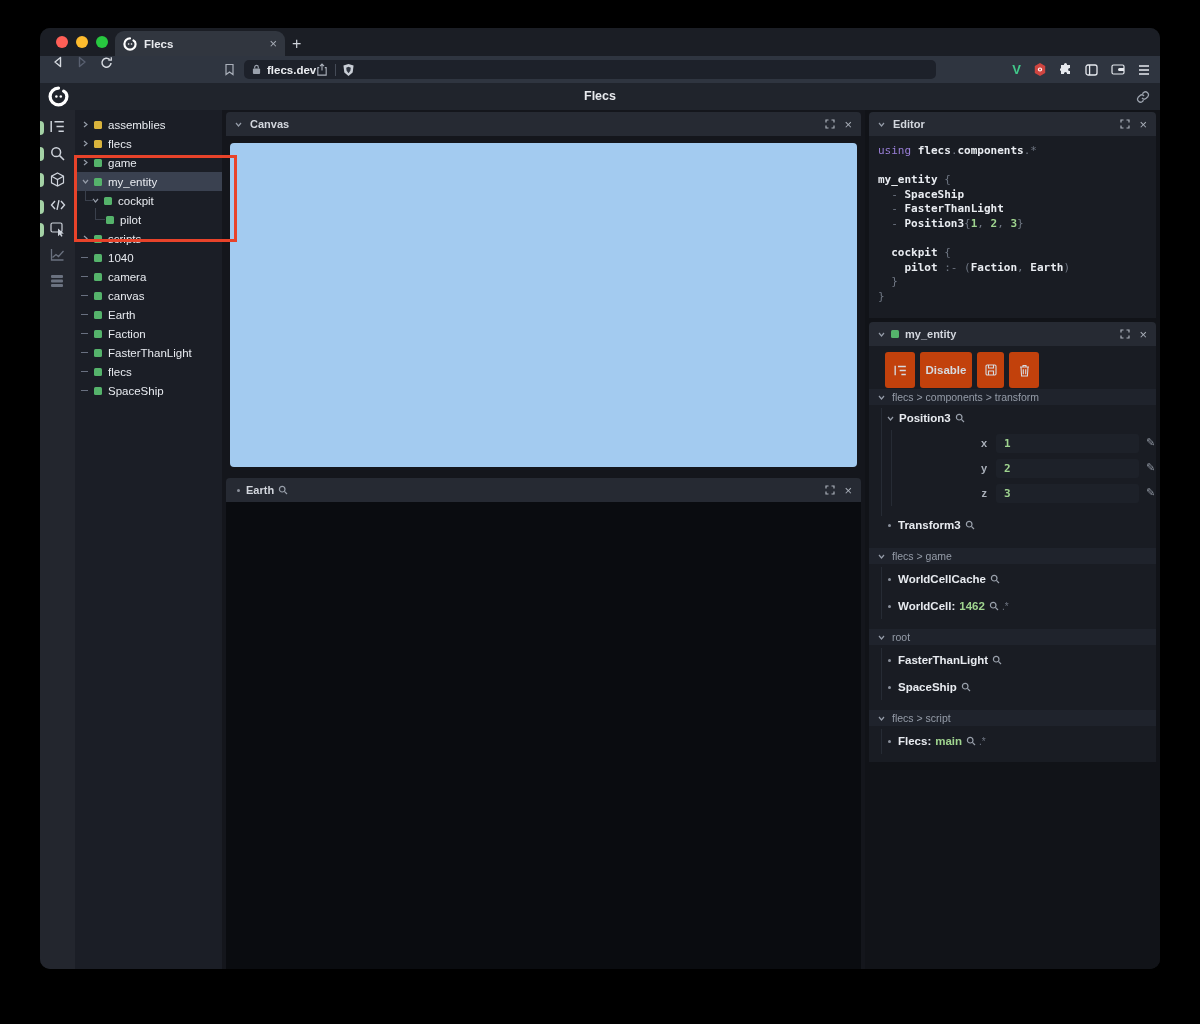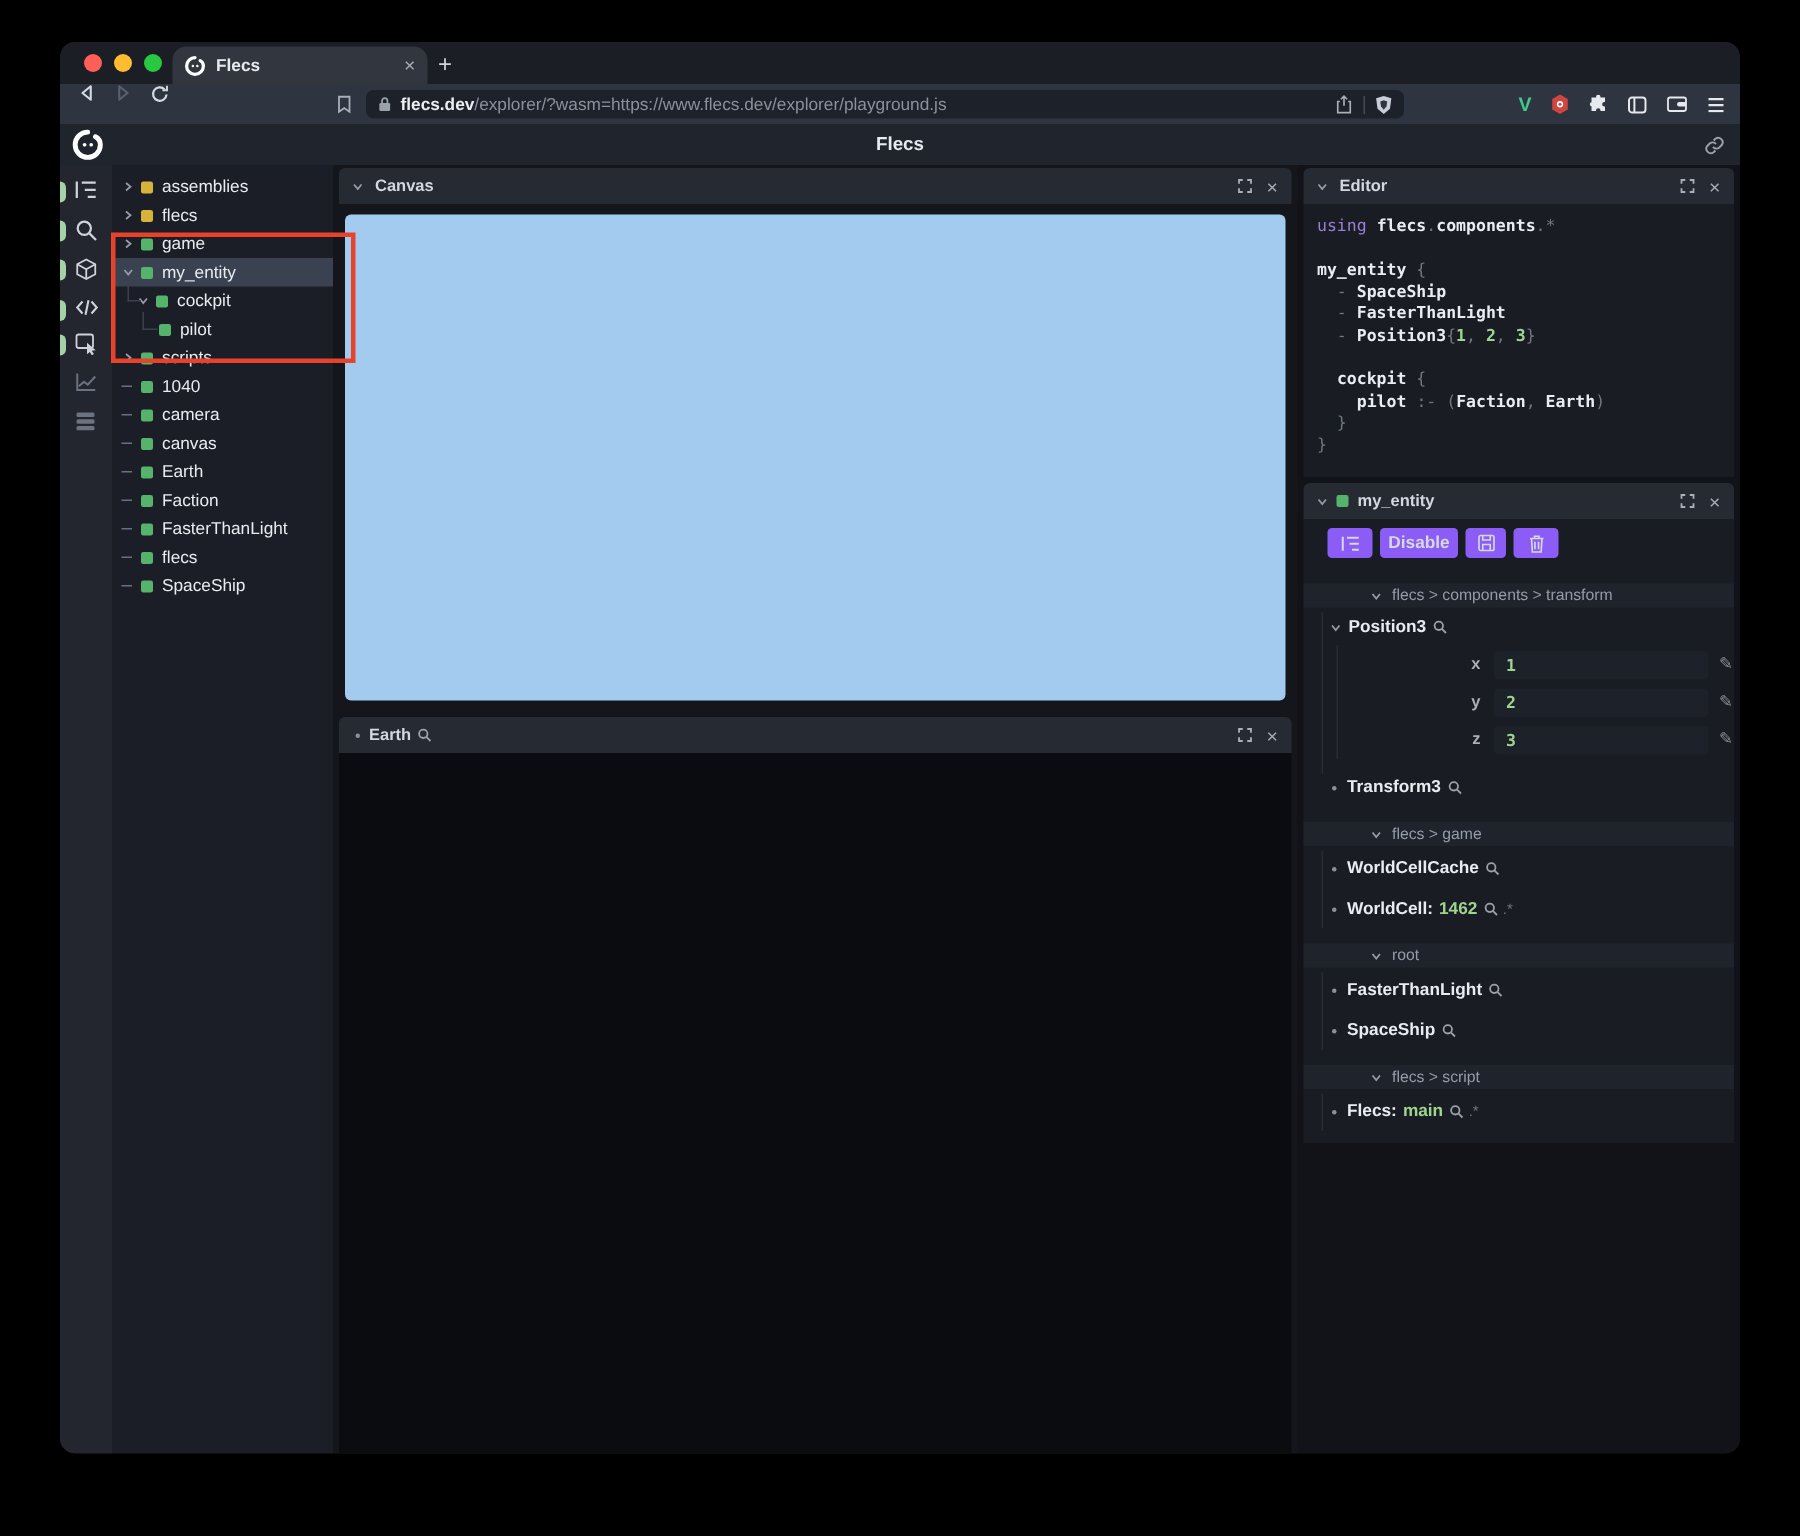--- a/index.html
+++ b/index.html
@@ -61,24 +61,24 @@
   #canvasblue{position:absolute;left:8px;top:33px;width:627px;height:324px;background:#a3cbf0;border-radius:4px;}
   #searchbody{position:absolute;left:4px;right:4px;top:392px;bottom:0;background:#0a0c10;}
   .mag{color:#9aa1ac;display:inline-flex;margin-left:4px;}
   
   #rightcol{position:absolute;left:825px;top:82px;width:295px;bottom:0;background:#111318;}
   #editorbody{position:absolute;left:4px;right:4px;top:26px;height:182px;background:#191c23;
     padding:8px 0 0 9px;box-sizing:border-box;}
   .cl{font-family:"DejaVu Sans Mono",monospace;font-size:11px;line-height:14.6px;height:14.6px;white-space:pre;}
   .kw{color:#9a7fd8;}.id{color:#e9ecf1;font-weight:bold;}.p{color:#6f7683;}.num{color:#9fd48f;font-weight:bold;}
   #inspbody{position:absolute;left:4px;right:4px;top:236px;height:416px;background:#191c23;}
-  .btn{position:absolute;top:6px;height:20px;background:#8b5cf6;border-radius:3px;color:#d6dae0;
+  .btn{position:absolute;top:6px;height:36px;background:#c2410c;border-radius:3px;color:#d6dae0;
     display:flex;align-items:center;justify-content:center;}
   .sect{position:absolute;left:0;right:0;height:16px;background:#1f232c;display:flex;align-items:center;
-    color:#959ca8;font-size:10.5px;padding-left:36px;}
+    color:#959ca8;font-size:10.5px;}
   .sect .chev{margin-left:8px;}
   .irow{position:absolute;display:flex;align-items:center;}
   .ilabel{color:#e8ebf0;font-weight:bold;font-size:11.5px;margin-left:7px;white-space:nowrap;}
   .gval{color:#9fd48f;font-weight:bold;font-size:11.5px;margin-left:4px;}
   .suffix{color:#6f7683;font-size:10px;margin-left:3px;}
   .fieldlabel{position:absolute;width:14px;text-align:right;color:#aab0ba;font-weight:bold;font-size:11px;}
   .field{position:absolute;left:127px;width:143px;height:19px;background:#1d2129;border-radius:3px;
     color:#9fd48f;font-family:"DejaVu Sans Mono",monospace;font-weight:bold;font-size:11px;
     line-height:19px;padding-left:8px;box-sizing:border-box;}
   .pencil{position:absolute;left:277px;color:#8b919c;font-size:11px;}
@@ -131,21 +131,20 @@
         </svg>
     </span>
     <div id="urlbar">
       <span>
         <svg width="9" height="11" viewBox="0 0 10 12" fill="#9aa1ac">
             <rect x="1" y="5" width="8" height="6" rx="1"></rect>
             <path d="M3 5V3.5a2 2 0 0 1 4 0V5" fill="none" stroke="#9aa1ac" stroke-width="1.3"></path>
           </svg>
       </span>
       <span class="domain">flecs.dev</span>
-      <span class="path">/explorer/?wasm=https://www.flecs.dev/explorer/playground.js</span>
       <span style="color:#aab0ba">
         <svg width="12" height="13" viewBox="0 0 12 14" fill="none" stroke="currentColor" stroke-width="1.2">
             <path d="M3 5H1.5v8h9V5H9"></path>
             <path d="M6 1.5V8M3.8 3.4L6 1.2l2.2 2.2"></path>
           </svg>
       </span>
       <span class="sep"></span>
       <span style="color:#c9ced6">
         <svg width="11" height="12" viewBox="0 0 11 13" fill="currentColor">
             <path d="M5.5 0L11 1.6l-1 7.6L5.5 13 1 9.2 0 1.6z"></path>

